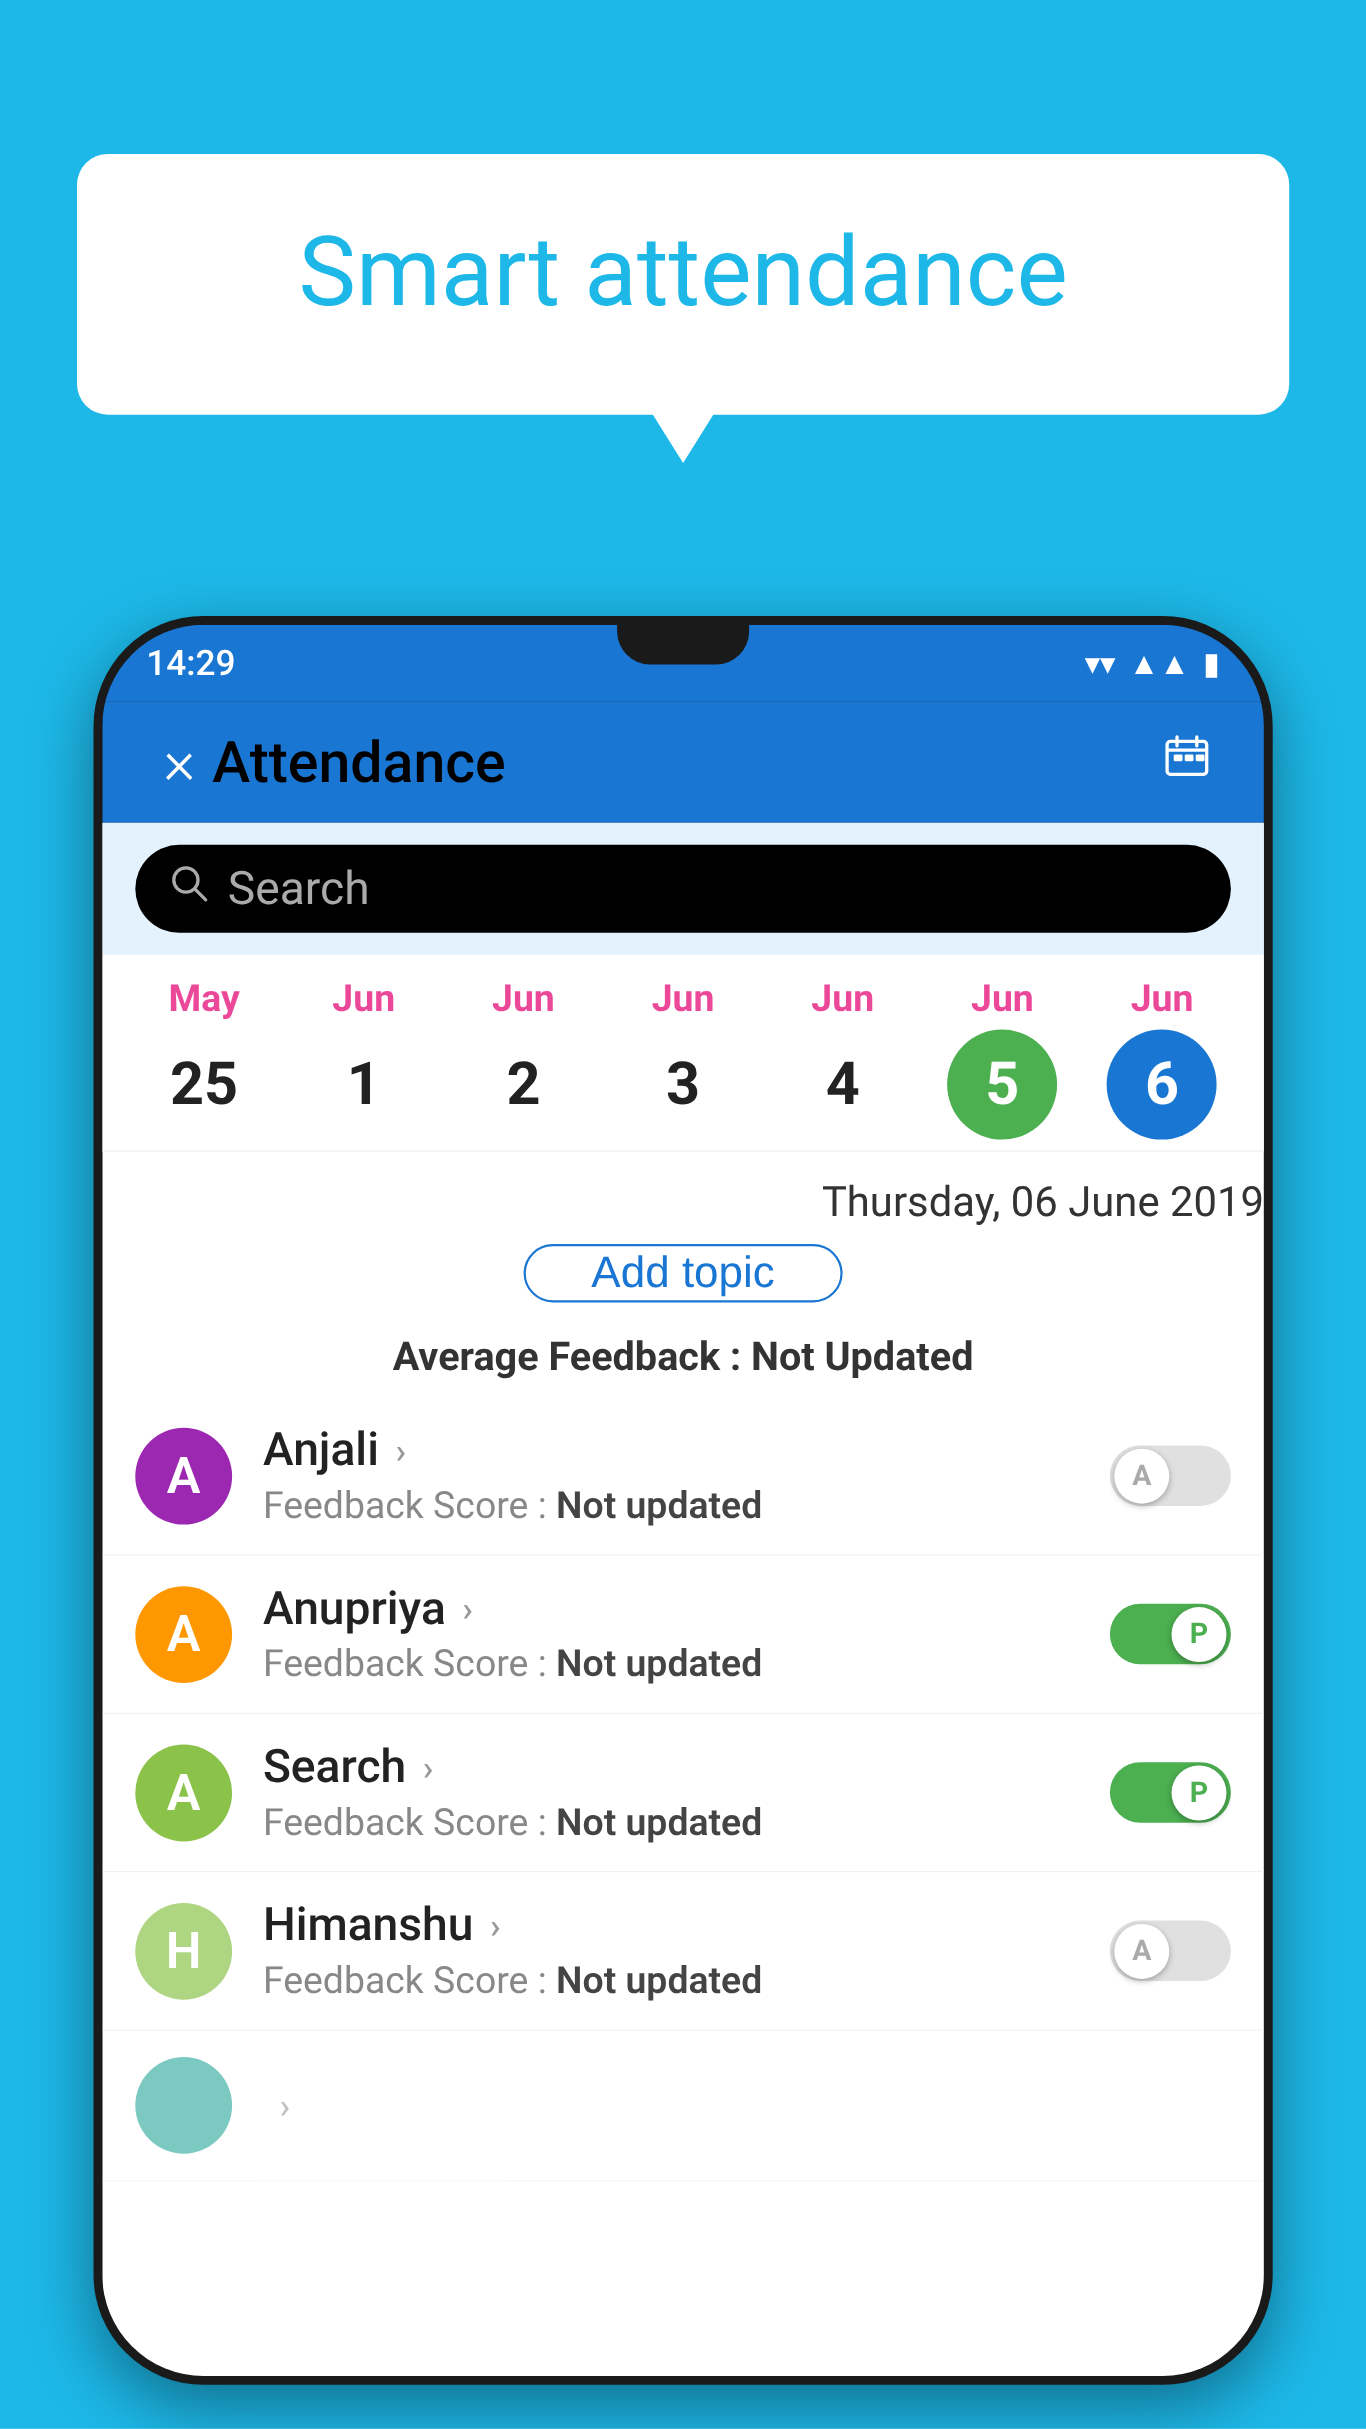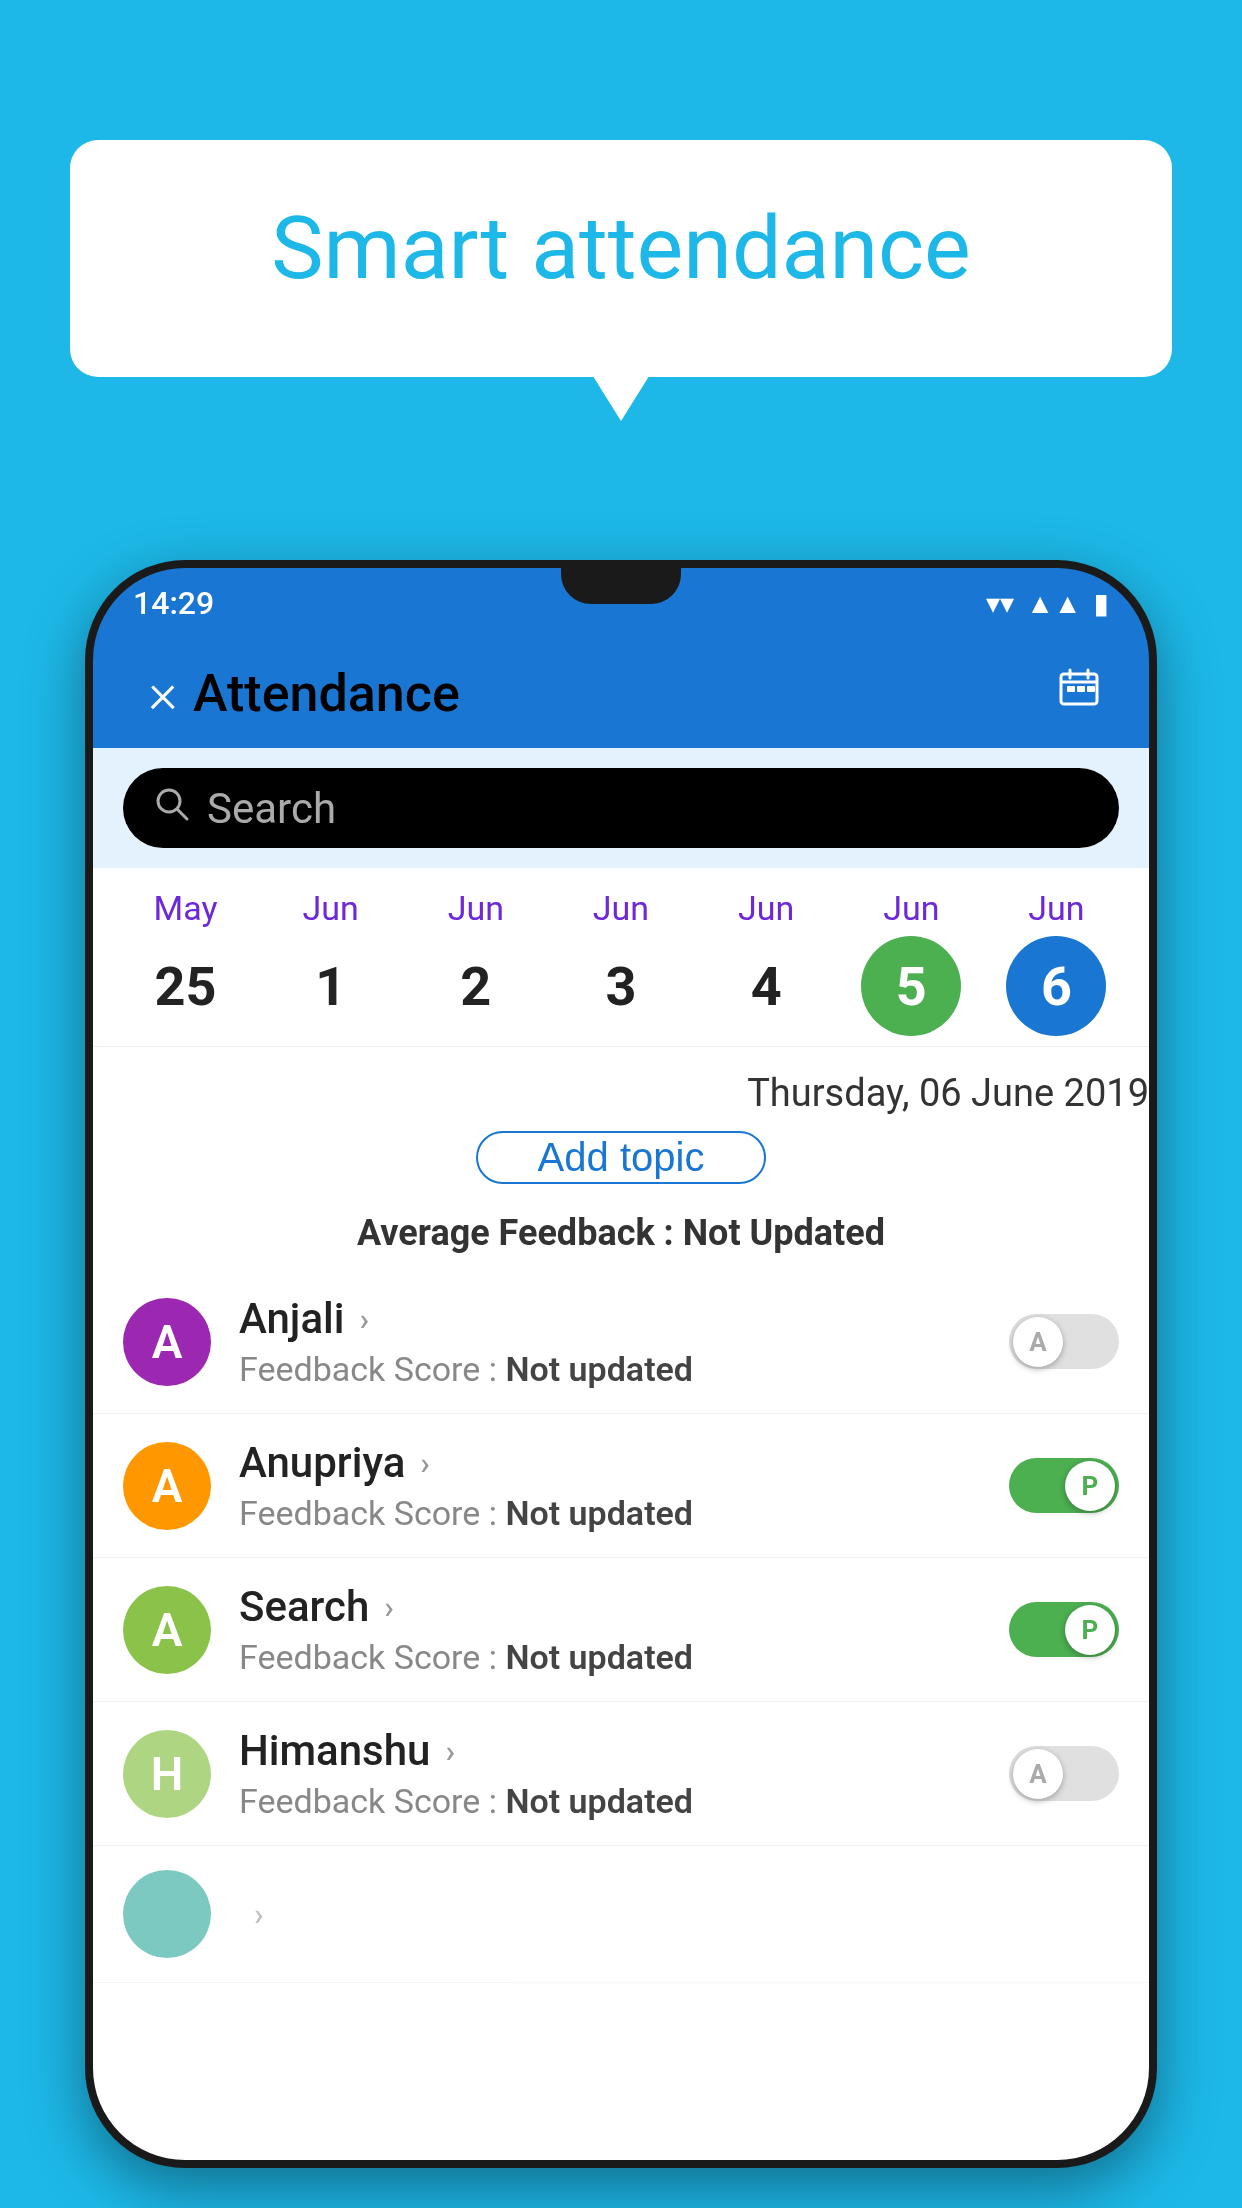--- a/index.html
+++ b/index.html
@@ -197,23 +197,23 @@
     }
 
     .cal-day-item {
       display: flex;
       flex-direction: column;
       align-items: center;
       width: 120px;
     }
 
     .cal-month {
-      color: #6d28d9;
+      color: #ec4899;
       font-size: 34px;
-      font-weight: 400;
+      font-weight: 700;
     }
 
     .cal-day {
       color: #222;
       font-size: 54px;
       font-weight: 700;
       width: 100px;
       height: 100px;
       display: flex;
       align-items: center;

